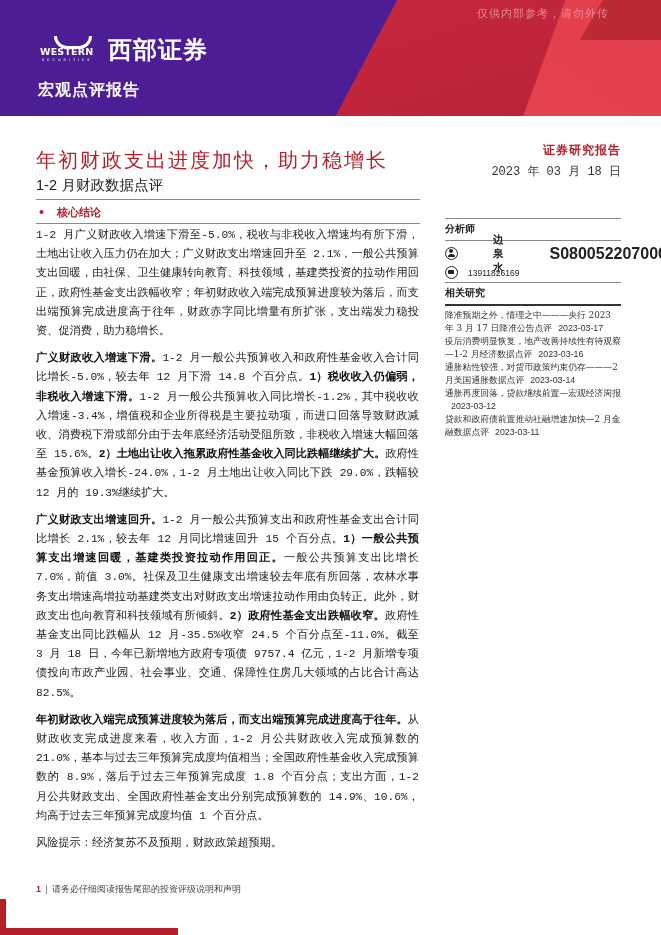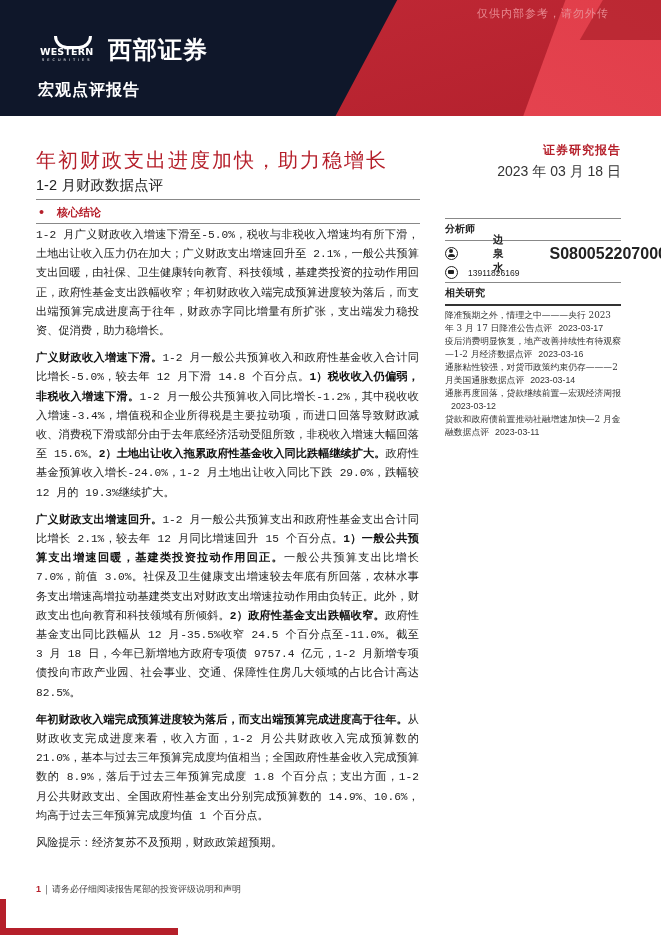--- a/index.html
+++ b/index.html
@@ -4,21 +4,21 @@
 <style>
   html, body { margin:0; padding:0; }
   body {
     width:661px; height:935px; position:relative; overflow:hidden;
     background:#ffffff;
     font-family: "DejaVu Serif", "Liberation Serif", serif;
     color:#222;
   }
   .banner {
     position:absolute; left:0; top:0; width:661px; height:116px;
-    background:#0f172a;
+    background:#4c1d95;
     overflow:hidden;
   }
   .banner .facet1 {
     position:absolute; left:360px; top:-40px; width:420px; height:220px;
     background:linear-gradient(160deg,#d32a36 0%,#c8232f 60%,#b51f2a 100%);
     transform:skewX(-28deg);
     opacity:0.9;
   }
   .banner .facet2 {
     position:absolute; left:540px; top:-20px; width:200px; height:180px;
@@ -72,22 +72,22 @@
   .hr { position:absolute; height:1px; background:#888; }
   .core-label {
     position:absolute; left:38px; top:205px; font-size:11px; font-weight:bold; color:#b51f2a;
   }
   .core-label .bullet { margin-right:12px; }
 
   .right-tag {
     position:absolute; right:40px; top:142px; font-size:12px; font-weight:bold; color:#b51f2a; letter-spacing:1px;
   }
   .right-date {
-    position:absolute; right:40px; top:163px; font-size:14px; color:#333;
-    font-family:Liberation Sans, sans-serif;
+    position:absolute; right:40px; top:163px; font-size:12px; color:#333;
+    font-family:Liberation Mono, monospace;
   }
 
   .main {
     position:absolute; left:36px; top:226px; width:383px;
     font-size:11.2px; line-height:19.2px; text-align:justify;
   }
   .main p { margin:0 0 8px 0;font-family:Liberation Mono, monospace; }
   .main b { font-weight:bold; color:#111; }
 
   .side { position:absolute; left:445px; top:218px; width:176px; }

